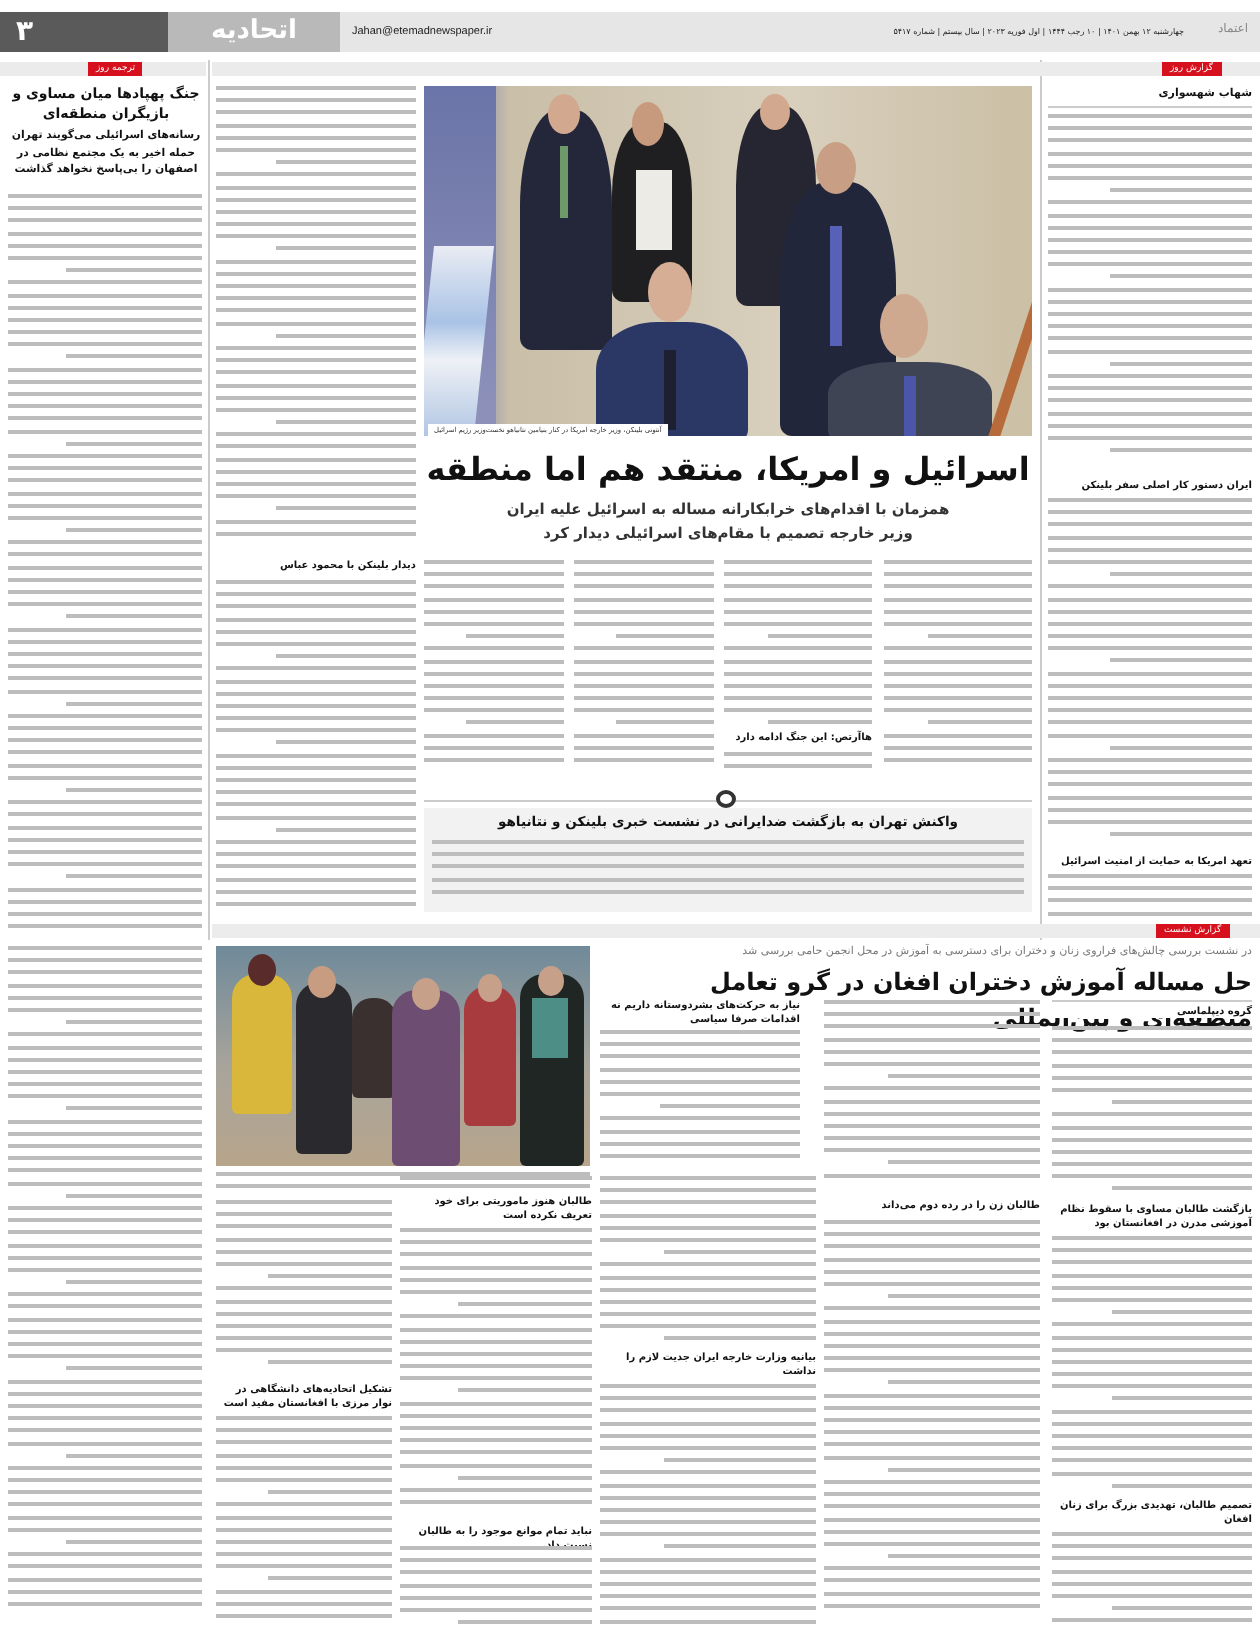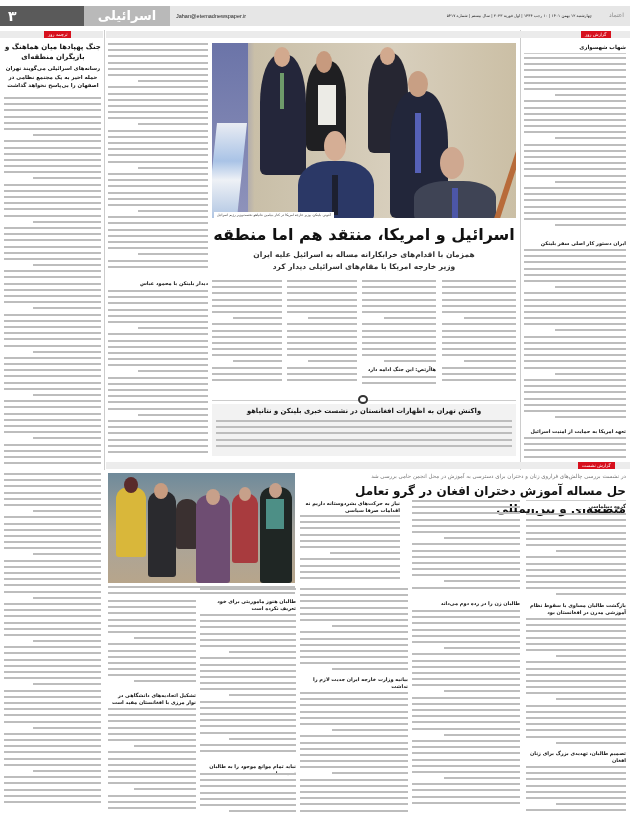--- a/index.html
+++ b/index.html
@@ -24,35 +24,35 @@
 .person{position:absolute;border-radius:40% 40% 6px 6px}
 .headd{position:absolute;border-radius:50%;background:#d2a98e}
 .cap{position:absolute;background:#fff;font-size:3.4px;direction:rtl;color:#333;padding:0 3px;line-height:6px}
 .divider{position:absolute;height:1px;background:#ccc}
 </style>
 </head>
 <body>
 
 <div class="hdr">
   <div class="num">۳</div>
-  <div class="sec">اسرائیلی</div>
+  <div class="sec">اتحادیه</div>
   <div class="mail">Jahan@etemadnewspaper.ir</div>
   <div class="date">چهارشنبه ۱۲ بهمن ۱۴۰۱ | ۱۰ رجب ۱۴۴۴ | اول فوریه ۲۰۲۳ | سال بیستم | شماره ۵۴۱۷</div>
   <div class="logo">اعتماد</div>
 </div>
 
 <div class="colsep" style="left:104px;height:440px"></div>
 <div class="colsep" style="left:520px;height:440px"></div>
 
 <div class="tagbar" style="left:0;top:31px;width:103px"></div>
 <div class="tag" style="left:44px;top:31px">ترجمه روز</div>
 <div class="tagbar" style="left:106px;top:31px;width:524px"></div>
 <div class="tag" style="left:581px;top:31px">گزارش روز</div>
 
-<div class="h-sub" style="left:4px;top:42px;width:98px;font-size:7px;line-height:10px">جنگ پهپادها میان هماهنگ و بازیگران منطقه‌ای</div>
+<div class="h-sub" style="left:4px;top:42px;width:98px;font-size:7px;line-height:10px">جنگ پهپادها میان مساوی و بازیگران منطقه‌ای</div>
 <div class="h-sub" style="left:4px;top:64px;width:98px;font-size:5.4px;line-height:8.5px">رسانه‌های اسرائیلی می‌گویند تهران حمله اخیر به یک مجتمع نظامی در اصفهان را بی‌پاسخ نخواهد گذاشت</div>
 <div class="lines" style="left:4px;top:97px;width:97px;height:372px">
   <div></div>
     <div></div>
     <div></div>
     <div></div>
     <div></div>
     <div></div>
     <div></div>
     <div></div>
@@ -296,21 +296,21 @@
   <div class="headd" style="left:112px;top:88px;width:22px;height:30px;background:#d5ae95"></div>
   <div class="person" style="left:202px;top:138px;width:82px;height:40px;background:#3f4455"></div>
   <div style="position:absolute;left:240px;top:145px;width:6px;height:30px;background:#4c56a8"></div>
   <div class="headd" style="left:228px;top:104px;width:24px;height:32px;background:#cfa890"></div>
   <div style="position:absolute;right:2px;top:90px;width:6px;height:85px;background:#b86b3a;transform:skewX(-18deg)"></div>
 </div>
 <div class="cap" style="left:214px;top:212px">آنتونی بلینکن، وزیر خارجه امریکا در کنار بنیامین نتانیاهو نخست‌وزیر رژیم اسرائیل</div>
 
 <div class="h-sub" style="left:212px;top:225px;width:304px;font-size:16px;line-height:20px;font-weight:900">اسرائیل و امریکا، منتقد هم اما منطقه</div>
 <div class="h-sub" style="left:212px;top:250px;width:304px;font-size:7.5px;line-height:10px;color:#333">همزمان با اقدام‌های خرابکارانه مساله به اسرائیل علیه ایران</div>
-<div class="h-sub" style="left:212px;top:262px;width:304px;font-size:7.5px;line-height:10px;color:#333">وزیر خارجه امریکا با مقام‌های اسرائیلی دیدار کرد</div>
+<div class="h-sub" style="left:212px;top:262px;width:304px;font-size:7.5px;line-height:10px;color:#333">وزیر خارجه تصمیم با مقام‌های اسرائیلی دیدار کرد</div>
 
 <div class="sub-b" style="left:108px;top:280px;width:100px">دیدار بلینکن با محمود عباس</div>
 <div class="lines" style="left:108px;top:290px;width:100px;height:170px">
   <div></div>
     <div></div>
     <div></div>
     <div></div>
     <div></div>
     <div></div>
     <div></div>
@@ -411,21 +411,21 @@
     <div></div>
     <div></div>
     <div></div>
     <div></div>
     <div></div>
 </div>
 
 <div class="divider" style="left:212px;top:400px;width:304px"></div>
 <div style="position:absolute;left:358px;top:395px;width:10px;height:9px;border:2px solid #333;border-radius:50%;background:#fff"></div>
 <div style="position:absolute;left:212px;top:404px;width:304px;height:52px;background:#f2f2f2"></div>
-<div class="h-sub" style="left:212px;top:406px;width:304px;font-size:6.8px;line-height:10px">واکنش تهران به اظهارات افغانستان در نشست خبری بلینکن و نتانیاهو</div>
+<div class="h-sub" style="left:212px;top:406px;width:304px;font-size:6.8px;line-height:10px">واکنش تهران به بازگشت ضدایرانی در نشست خبری بلینکن و نتانیاهو</div>
 <div class="lines" style="left:216px;top:420px;width:296px;height:34px">
   <div></div>
     <div></div>
     <div></div>
     <div></div>
     <div></div>
 </div>
 
 <div class="tagbar" style="left:106px;top:462px;width:524px;background:#ececec"></div>
 <div class="tag" style="left:578px;top:462px">گزارش نشست</div>

